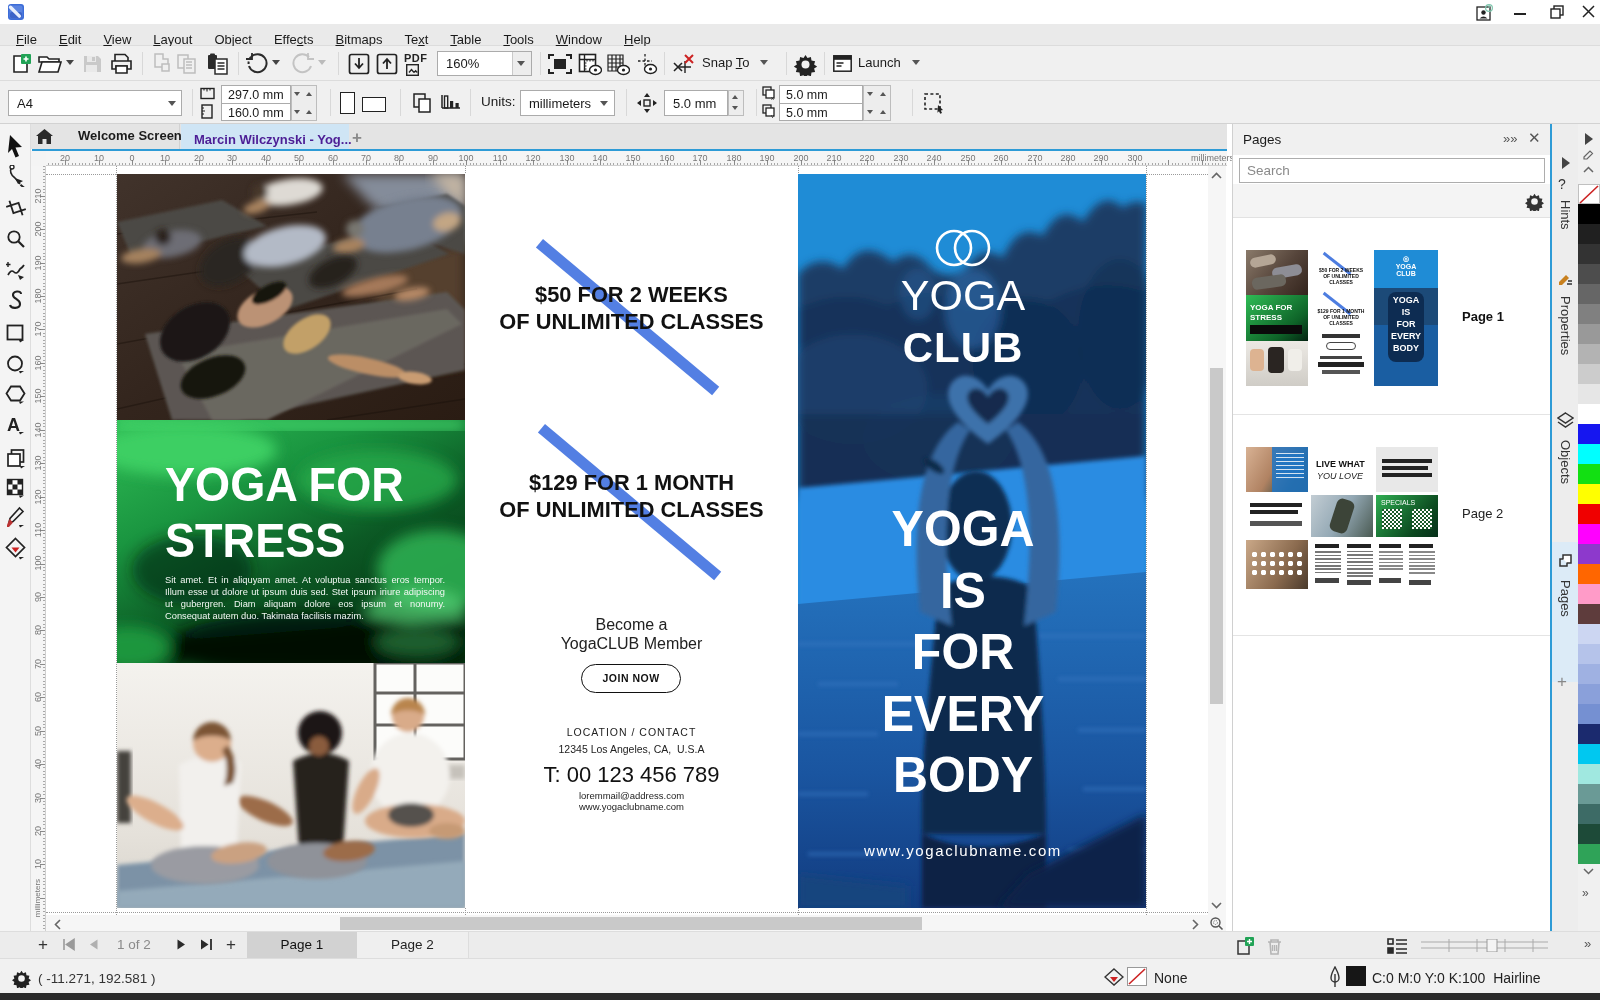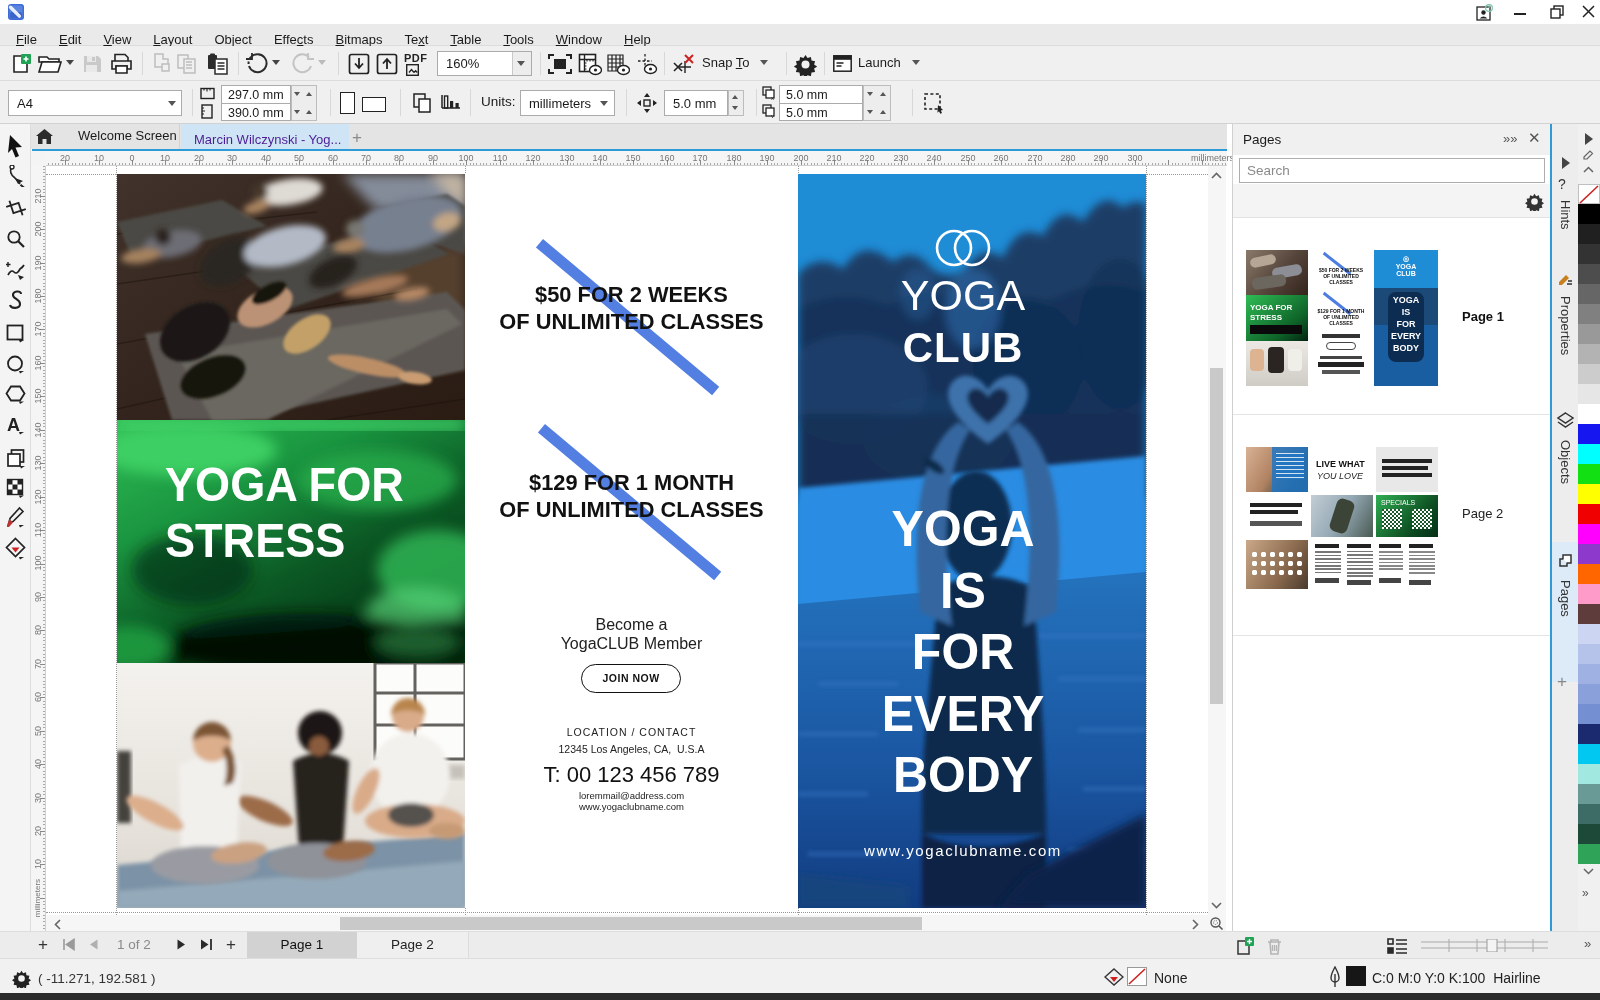--- a/index.html
+++ b/index.html
@@ -3,21 +3,21 @@
 <meta charset="utf-8">
 <style>
 * { margin:0; padding:0; box-sizing:border-box; }
 html,body { width:1600px; height:1000px; overflow:hidden; }
 body { font-family:"Liberation Sans", sans-serif; position:relative; background:#fff; }
 .abs { position:absolute; }
 #titlebar { left:0; top:0; width:1600px; height:24px; background:#fff; }
 #menubar { left:0; top:24px; width:1600px; height:22px; background:#eaeaea; border-bottom:1px solid #dcdcdc; }
 #toolbar { left:0; top:46px; width:1600px; height:35px; background:#f0f0f0; border-bottom:1px solid #dcdcdc; }
 #propbar { left:0; top:81px; width:1600px; height:43px; background:#f0f0f0; border-bottom:1px solid #d2d2d2; }
-#tabbar { left:0; top:124px; width:1227px; height:25px; background:#e4e4e4; }
+#tabbar { left:0; top:124px; width:1227px; height:25px; background:#e4e4e4;font-weight:bold; }
 #blueline { left:32px; top:149px; width:1195px; height:2px; background:#2e9bd6; }
 #toolbox { left:0; top:124px; width:31px; height:807px; background:#f4f4f4; border-right:1px solid #ddd; }
 #rulcorner { left:31px; top:151px; width:15px; height:15px; background:#f4f4f4; }
 #hruler { left:46px; top:151px; width:1181px; height:15px; border-bottom:1px solid #cfcfcf;
   background:
     repeating-linear-gradient(90deg, #8a8a8a 0 1px, transparent 1px 33.43px) -14.29px bottom / 102% 5px no-repeat,
     repeating-linear-gradient(90deg, #a8a8a8 0 1px, transparent 1px 3.343px) -14.29px bottom / 102% 2px no-repeat,
     #f5f5f5; }
 #vruler { left:31px; top:166px; width:15px; height:765px; border-right:1px solid #cfcfcf;
   background:
@@ -207,21 +207,21 @@
       <path d="M4 2.5 v2 M7 2.5 v3 M10 2.5 v2" stroke="#222" stroke-width="1.1"></path>
     </svg>
   <svg class="ico" style="left:200px;top:23px" width="16" height="16" viewBox="0 0 16 16">
       <rect x="2" y="1" width="10" height="13" fill="none" stroke="#222" stroke-width="1.4"></rect>
       <path d="M2 4 h2 M2 7 h3 M2 10 h2" stroke="#222" stroke-width="1.1"></path>
     </svg>
   <div class="combo" style="left:221px;top:4px;width:70px;height:18px;border-bottom-width:0">
       <span style="position:absolute;left:6px;top:2px;font-size:12.5px">297.0 mm</span>
     </div>
   <div class="combo" style="left:221px;top:22px;width:70px;height:18px;">
-      <span style="position:absolute;left:6px;top:2px;font-size:12.5px">390.0 mm</span>
+      <span style="position:absolute;left:6px;top:2px;font-size:12.5px">160.0 mm</span>
     </div>
   <div class="abs" style="left:291px;top:4px;width:26px;height:36px;background:#ededed;border:1px solid #bdbdbd"></div>
   <div class="carr" style="left:294px;top:11px;border-left-width:3.5px;border-right-width:3.5px;border-top-width:4.5px"></div>
   <div class="carr" style="left:306px;top:11px;border-left-width:3.5px;border-right-width:3.5px;border-top:none;border-bottom:4.5px solid #555"></div>
   <div class="carr" style="left:294px;top:29px;border-left-width:3.5px;border-right-width:3.5px;border-top-width:4.5px"></div>
   <div class="carr" style="left:306px;top:29px;border-left-width:3.5px;border-right-width:3.5px;border-top:none;border-bottom:4.5px solid #555"></div>
   <div class="psep" style="left:330px"></div>
   <div class="abs" style="left:340px;top:11px;width:15px;height:22px;border:1.6px solid #222;background:#fff"></div>
   <div class="abs" style="left:362px;top:16px;width:24px;height:15px;border:1.6px solid #222;background:#fff"></div>
   <div class="psep" style="left:400px"></div>
@@ -515,20 +515,21 @@
 <ellipse cx="320" cy="150" rx="60" ry="40" fill="#2fae52" opacity="0.9"></ellipse>
 <ellipse cx="300" cy="190" rx="50" ry="22" fill="#57d377" opacity="0.7"></ellipse>
 <ellipse cx="75" cy="150" rx="60" ry="35" fill="#04230c" opacity="0.6"></ellipse>
 <ellipse cx="190" cy="225" rx="140" ry="32" fill="#021a08" opacity="0.9"></ellipse>
 <polygon points="42,222 348,198 348,243 42,243" fill="#020d05" opacity="0.95"></polygon>
 <ellipse cx="12" cy="228" rx="42" ry="22" fill="#1d9c41" opacity="0.9"></ellipse>
 <ellipse cx="300" cy="222" rx="42" ry="14" fill="#1e6e35" opacity="0.85"></ellipse>
 </g>
 </svg>
     <div class="abs" style="left:48px;top:36px;font-size:49px;font-weight:800;color:#fff;letter-spacing:0px;line-height:56px;transform:scaleX(0.92);transform-origin:left top">YOGA FOR<br>STRESS</div>
+    <div class="abs" style="left:48px;top:154px;width:280px;font-size:9.3px;color:#f2f8f3;text-align:justify;line-height:12px">Sit amet. Et in aliquyam amet. At voluptua sanctus eros tempor. Illum esse ut dolore ut ipsum duis sed. Stet ipsum iriure adipiscing ut gubergren. Diam aliquam dolore eos ipsum et nonumy. Consequat autem duo. Takimata facilisis mazim.</div>
   </div>
   <div class="abs" style="left:71px;top:497px;width:348px;height:245px;overflow:hidden" id="photoBottom">
       <svg width="348" height="245" viewBox="0 0 348 245">
 <defs>
 <filter id="bb">
             <feGaussianBlur stdDeviation="2"></feGaussianBlur>
           </filter>
 <linearGradient id="wallG" x1="0" y1="0" x2="0" y2="1">
  <stop offset="0" stop-color="#f4f2ee"></stop>
             <stop offset="0.7" stop-color="#e5e1da"></stop>

